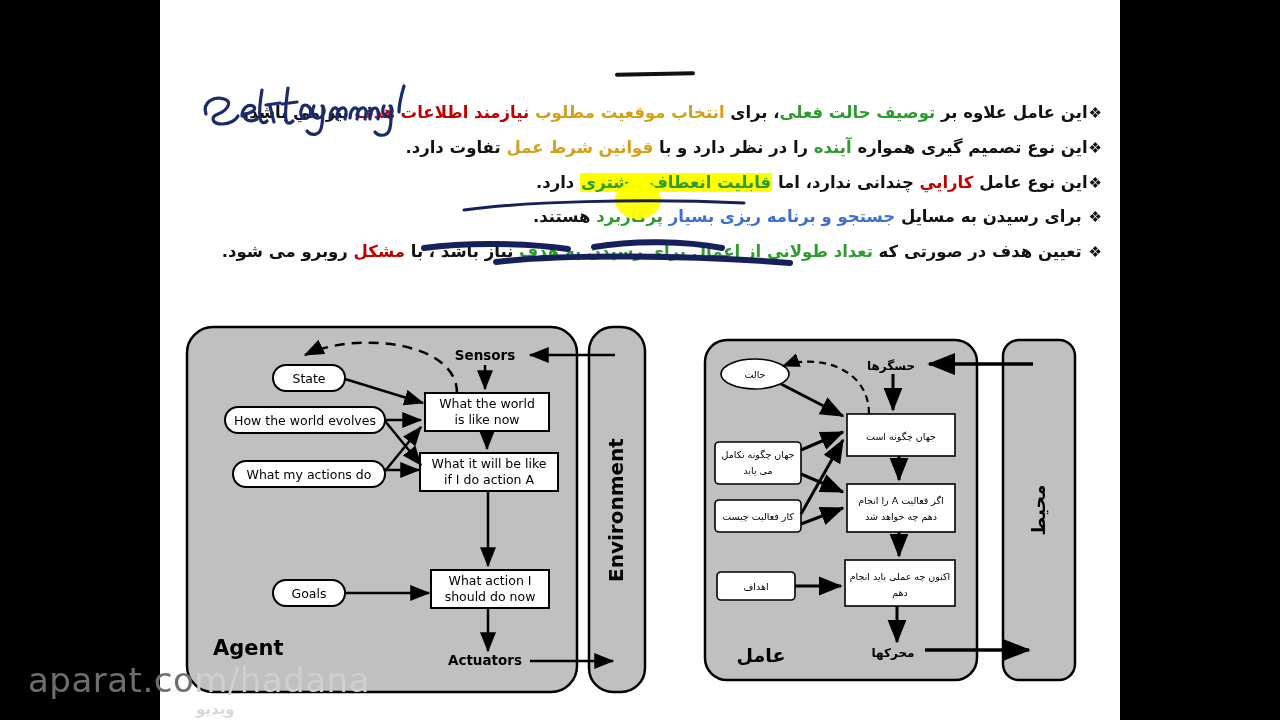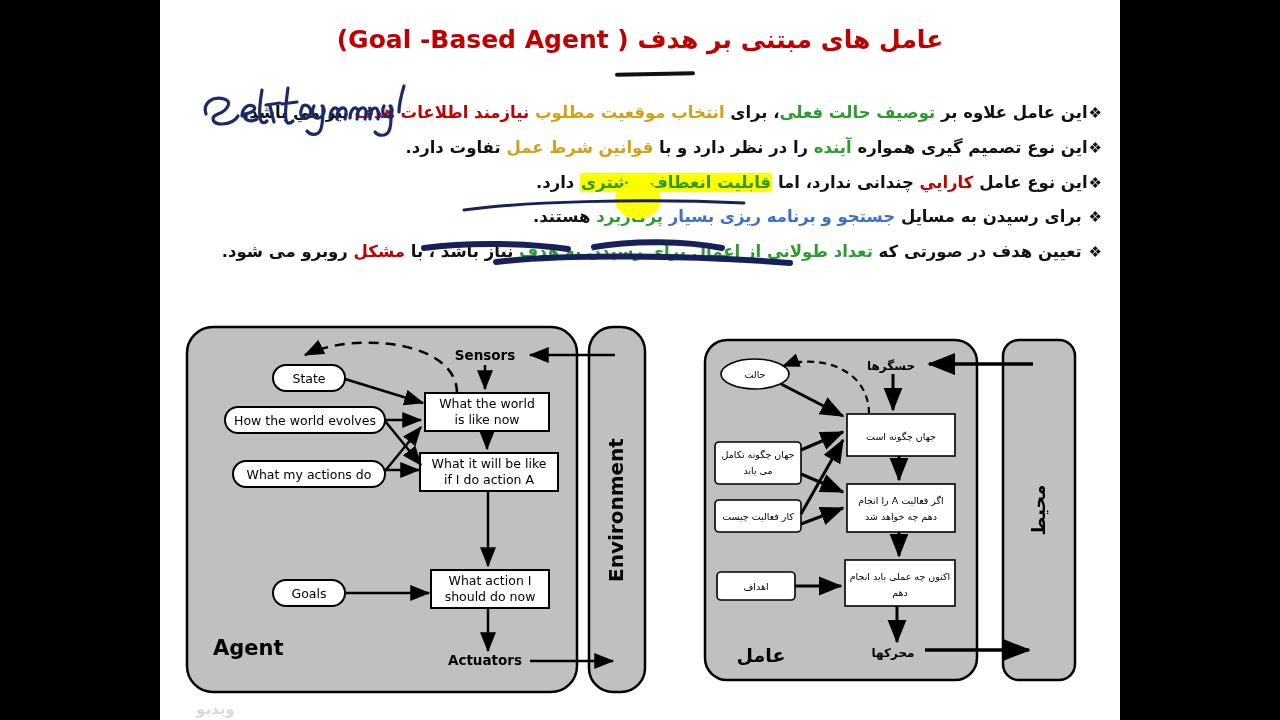--- a/index.html
+++ b/index.html
@@ -69,23 +69,20 @@
     font-weight:bold;
   }
 </style>
 </head>
 <body>
 
 <div id="stage">
 
   <div id="slide">
 
-    <div id="title-wrap">
-      <div id="title">عامل های مبتنی بر هدف ( Goal -Based Agent)</div>
-    </div>
     <div id="title-underline"></div>
 
     <div id="bullets">
         <div class="bullet"><span class="mk">❖</span><span class="seg" style="color: rgb(17, 17, 17);">این عامل علاوه بر </span><span class="seg" style="color: rgb(46, 155, 46);">توصیف حالت فعلی</span><span class="seg" style="color: rgb(17, 17, 17);">، برای </span><span class="seg" style="color: rgb(212, 160, 23);">انتخاب موقعیت مطلوب</span><span class="seg" style="color: rgb(17, 17, 17);"> </span><span class="seg" style="color: rgb(192, 0, 0);">نیازمند اطلاعات هدف</span><span class="seg" style="color: rgb(17, 17, 17);"> نیز مي باشد.</span></div>
         <div class="bullet"><span class="mk">❖</span><span class="seg" style="color: rgb(17, 17, 17);">این نوع تصمیم گیری همواره </span><span class="seg" style="color: rgb(46, 155, 46);">آینده</span><span class="seg" style="color: rgb(17, 17, 17);"> را در نظر دارد و با </span><span class="seg" style="color: rgb(212, 160, 23);">قوانین شرط عمل</span><span class="seg" style="color: rgb(17, 17, 17);"> تفاوت دارد.</span></div>
         <div class="bullet"><span class="mk">❖</span><span class="seg" style="color: rgb(17, 17, 17);">این نوع عامل </span><span class="seg" style="color: rgb(192, 0, 0);">کارایي</span><span class="seg" style="color: rgb(17, 17, 17);"> چندانی ندارد، اما </span><span class="seg hl" style="color: rgb(46, 155, 46);">قابلیت انعطاف بیشتری</span><span class="seg" style="color: rgb(17, 17, 17);"> دارد.</span></div>
         <div class="bullet"><span class="mk">❖</span><span class="seg" style="color: rgb(17, 17, 17);"> برای رسیدن به مسایل </span><span class="seg" style="color: rgb(59, 111, 212);">جستجو و برنامه ریزی بسیار</span><span class="seg" style="color: rgb(17, 17, 17);"> </span><span class="seg" style="color: rgb(46, 155, 46);">پرکاربرد</span><span class="seg" style="color: rgb(17, 17, 17);"> هستند.</span></div>
         <div class="bullet"><span class="mk">❖</span><span class="seg" style="color: rgb(17, 17, 17);"> تعیین هدف در صورتی که </span><span class="seg" style="color: rgb(46, 155, 46);">تعداد طولانی از اعمال برای رسیدن به هدف</span><span class="seg" style="color: rgb(17, 17, 17);"> نیاز باشد ، با </span><span class="seg" style="color: rgb(192, 0, 0);">مشکل</span><span class="seg" style="color: rgb(17, 17, 17);"> روبرو می شود.</span></div>
       </div>
 
@@ -240,15 +237,18 @@
       <path d="M92 254 L138 254" stroke="#000" stroke-width="3" fill="none" marker-end="url(#ah2)"></path>
 
       <path d="M190 42 L190 78" stroke="#000" stroke-width="3" fill="none" marker-end="url(#ah2)"></path>
       <path d="M196 124 L196 148" stroke="#000" stroke-width="3" fill="none" marker-end="url(#ah2)"></path>
       <path d="M196 200 L196 224" stroke="#000" stroke-width="3" fill="none" marker-end="url(#ah2)"></path>
       <path d="M194 274 L194 310" stroke="#000" stroke-width="3" fill="none" marker-end="url(#ah2)"></path>
     </svg>
 
   </div>
 
+  <div id="wm">
+    <span class="dark">aparat.co</span><span>m/hadana</span>
+  </div>
   <div id="wm-fa">ویدیو</div>
 
 </div>
 
 </body></html>

